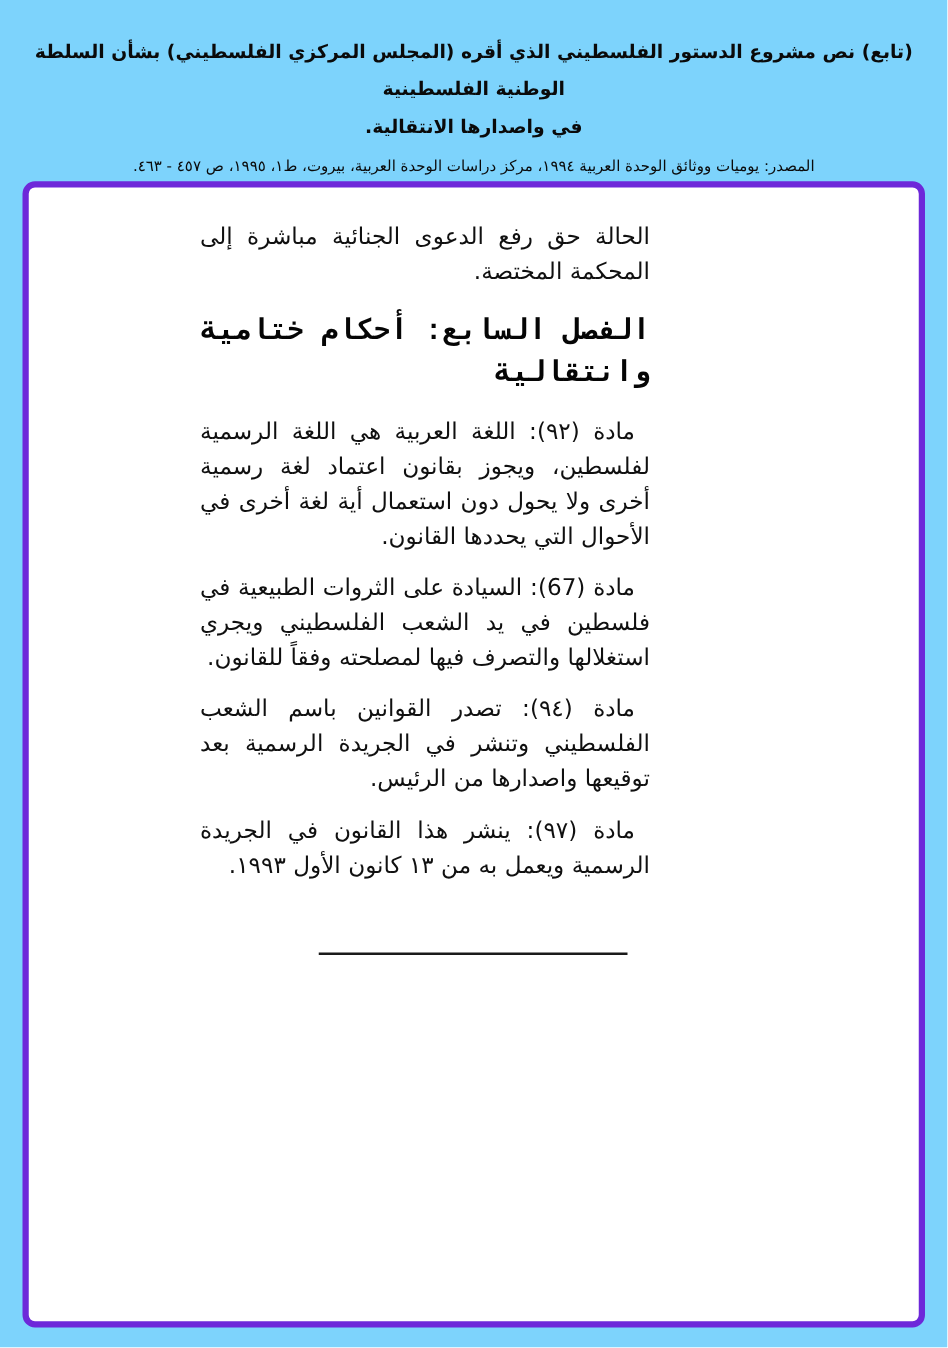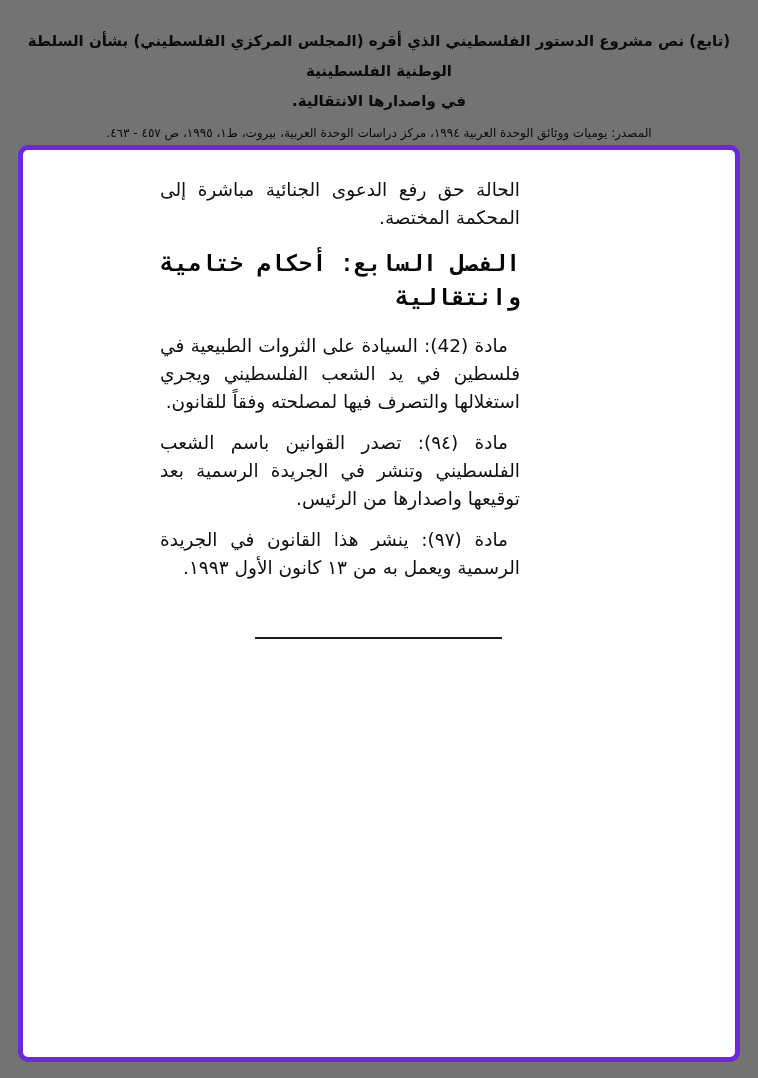--- a/index.html
+++ b/index.html
@@ -9,21 +9,21 @@
     width: 758px;
     height: 1078px;
     overflow: hidden;
     font-family: "DejaVu Sans", sans-serif;
     color: #101010;
   }
   .page {
     position: relative;
     width: 758px;
     height: 1078px;
-    background: #737373;
+    background: #7dd3fc;
   }
   
   .header {
     direction: rtl;
     text-align: center;
     padding: 26px 20px 0 20px;
   }
   .header-title {
     font-weight: bold;
     font-size: 15px;
@@ -95,22 +95,23 @@
     <div class="header-source">المصدر: يوميات ووثائق الوحدة العربية ١٩٩٤، مركز دراسات الوحدة العربية، بيروت، ط١، ١٩٩٥، ص ٤٥٧ - ٤٦٣.</div>
   </div>
 
   <div class="frame">
     <div class="page-inner">
 
       <p class="continuation">الحالة حق رفع الدعوى الجنائية مباشرة إلى المحكمة المختصة.</p>
 
       <h2 class="chapter-heading">الفصل السابع: أحكام ختامية وانتقالية</h2>
 
+      <p class="article"><span class="article-label">مادة (٩٢):</span> <span>اللغة العربية هي اللغة الرسمية لفلسطين، ويجوز بقانون اعتماد لغة رسمية أخرى ولا يحول دون استعمال أية لغة أخرى في الأحوال التي يحددها القانون.</span></p>
 
-      <p class="article"><span class="article-label">مادة (42):</span> <span>السيادة على الثروات الطبيعية في فلسطين في يد الشعب الفلسطيني ويجري استغلالها والتصرف فيها لمصلحته وفقاً للقانون.</span></p>
+      <p class="article"><span class="article-label">مادة (67):</span> <span>السيادة على الثروات الطبيعية في فلسطين في يد الشعب الفلسطيني ويجري استغلالها والتصرف فيها لمصلحته وفقاً للقانون.</span></p>
 
       <p class="article"><span class="article-label">مادة (٩٤):</span> <span>تصدر القوانين باسم الشعب الفلسطيني وتنشر في الجريدة الرسمية بعد توقيعها واصدارها من الرئيس.</span></p>
 
 
 
       <p class="article"><span class="article-label">مادة (٩٧):</span> <span>ينشر هذا القانون في الجريدة الرسمية ويعمل به من ١٣ كانون الأول ١٩٩٣.</span></p>
 
       <div class="separator-rule"></div>
 
     </div>

